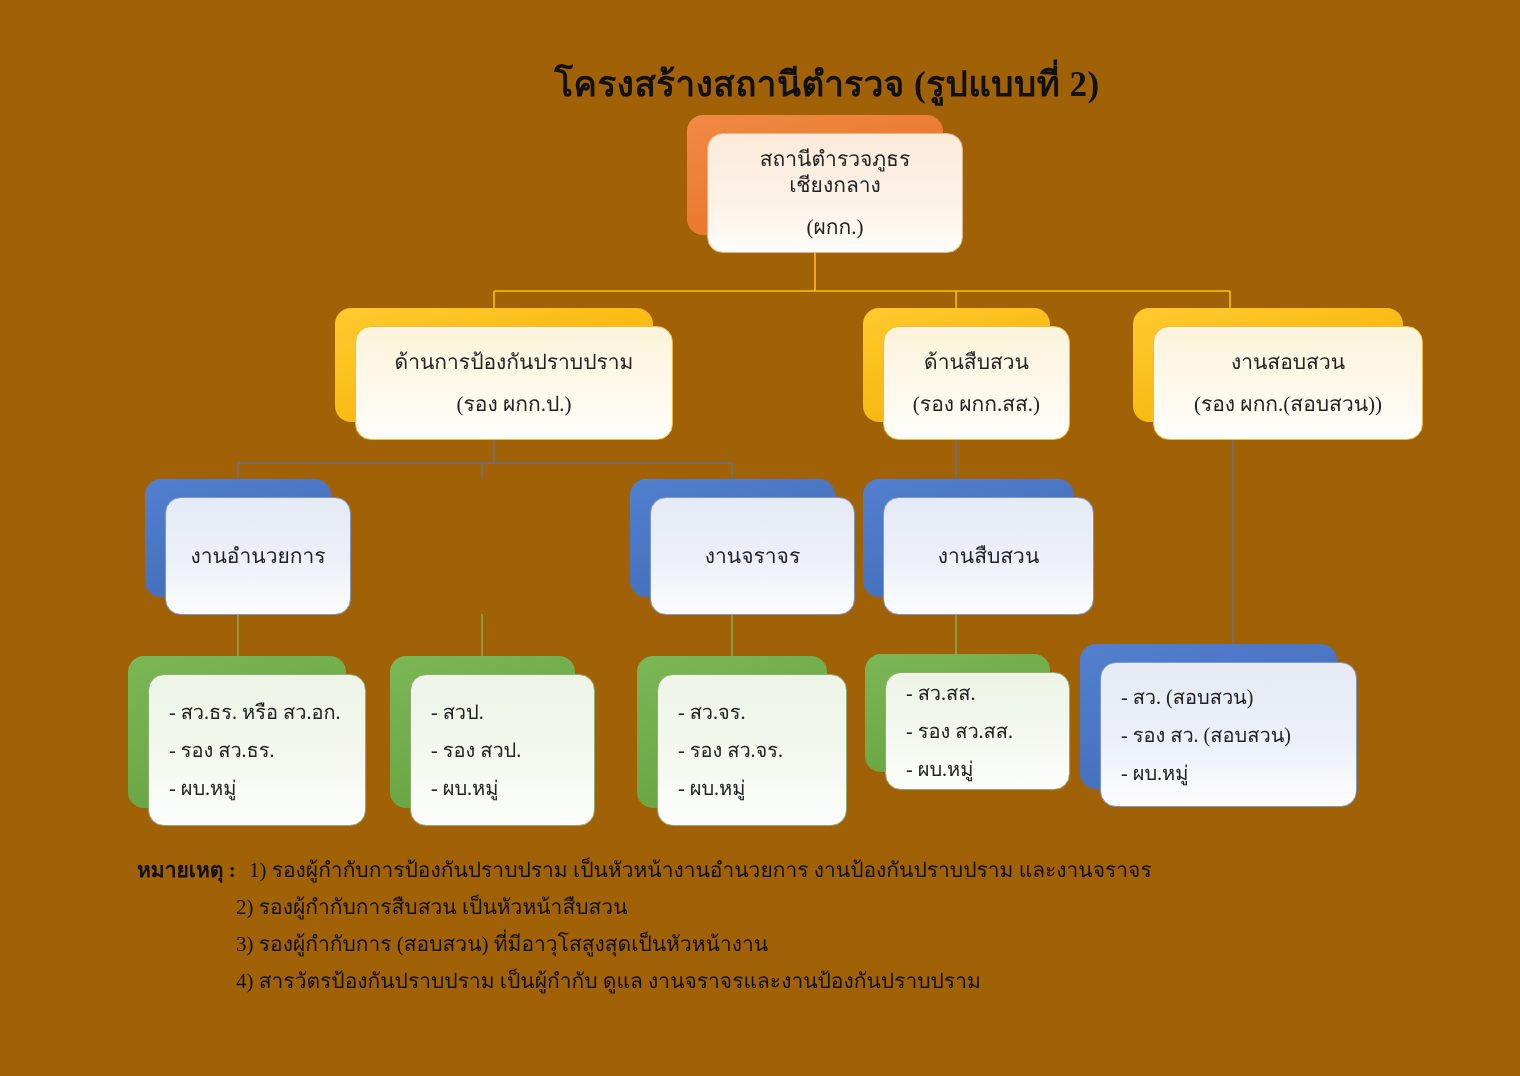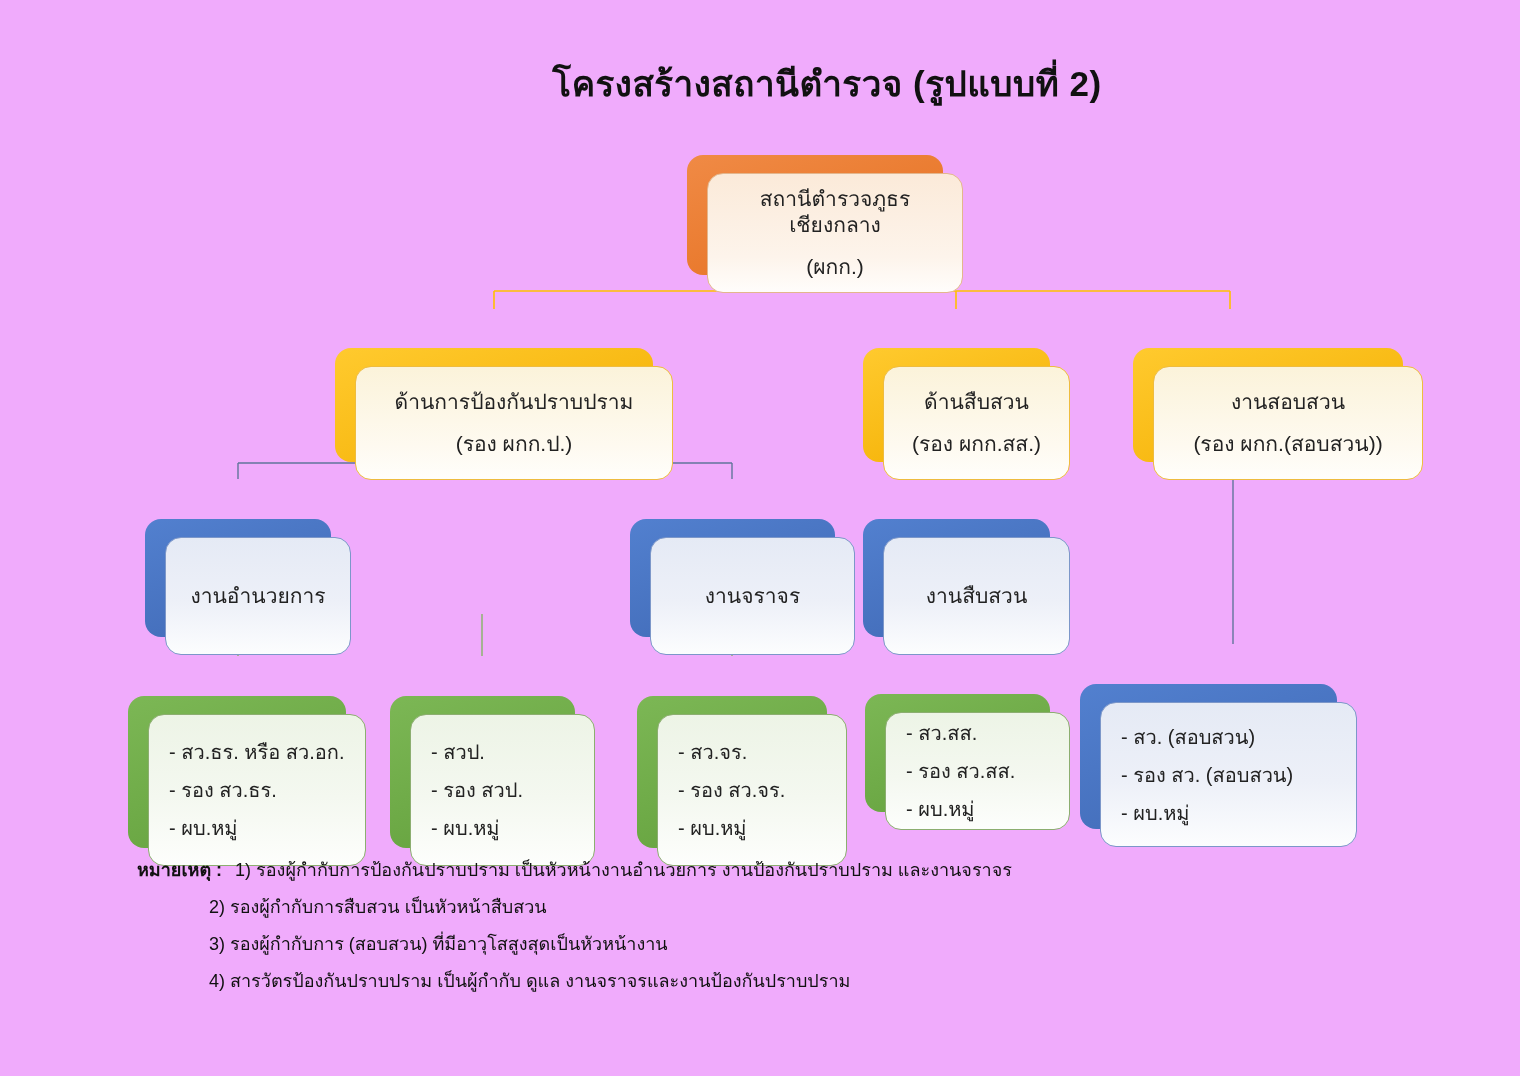--- a/index.html
+++ b/index.html
@@ -1,31 +1,31 @@
 <!DOCTYPE html>
 <html><head>
 <meta charset="utf-8">
 <style>
   html,body{margin:0;padding:0;background:#ffffff;}
   #canvas{
     position:relative;
     width:1520px;height:1076px;
-    background:#f0abfc;
-    font-family:Liberation Sans, sans-serif;
+    background:#a16207;
+    font-family:Liberation Serif, serif;
     color:#222222;
     overflow:hidden;
   }
   #page-title{
     position:absolute;left:337px;top:56px;width:980px;
     text-align:center;font-size:35px;font-weight:bold;color:#111111;
     letter-spacing:0.5px;
   }
   svg.connectors{position:absolute;left:0;top:0;width:1520px;height:1076px;}
 
-  .node{position:absolute;margin-top:40px;}
+  .node{position:absolute;}
   .node .shadow{
     position:absolute;left:0;top:0;width:100%;height:100%;
     border-radius:16px;
   }
   .node .face{
     position:absolute;left:20px;top:18px;width:100%;height:100%;
     border-radius:16px;box-sizing:border-box;
     display:flex;flex-direction:column;align-items:center;justify-content:center;
     gap:16px;text-align:center;font-size:21px;line-height:1.25;
     padding:6px 10px;
@@ -53,25 +53,25 @@
     border:1px solid #7c97c9;
   }
   .green .shadow{background:linear-gradient(160deg,#7cb755,#63a03c);}
   .green .face{
     background:linear-gradient(180deg,#edf4e6 0%,#f4f8f0 55%,#fdfefc 100%);
     border:1px solid #8cae70;
   }
 
   #notes{
     position:absolute;left:137px;top:852px;width:1280px;
-    font-size:18px;color:#111111;
+    font-size:21px;color:#111111;
   }
   #notes .nrow{line-height:37px;white-space:nowrap;}
   #notes .nlabel{font-weight:bold;margin-right:8px;}
-  #notes .indent{margin-left:72px;}
+  #notes .indent{margin-left:99px;}
 </style>
 </head>
 <body>
 
 <div id="canvas">
 
   <div id="page-title">โครงสร้างสถานีตำรวจ (รูปแบบที่ 2)</div>
 
   <svg class="connectors" viewBox="0 0 1520 1076" xmlns="http://www.w3.org/2000/svg">
 
@@ -141,21 +141,21 @@
   </div>
 
 
   <div class="node blue" style="left:630px;top:479px;width:205px;height:118px;">
     <div class="shadow"></div>
     <div class="face">
       <div>งานจราจร</div>
     </div>
   </div>
 
-  <div class="node blue" style="left:863px;top:479px;width:187px;height:118px;">
+  <div class="node blue" style="left:863px;top:479px;width:187px;height:118px;padding-left:24px;">
     <div class="shadow"></div>
     <div class="face">
       <div>งานสืบสวน</div>
     </div>
   </div>
 
   <div class="node green" style="left:128px;top:656px;width:218px;height:152px;">
     <div class="shadow"></div>
     <div class="face list">
       <div class="li">- สว.ธร. หรือ สว.อก.</div>

